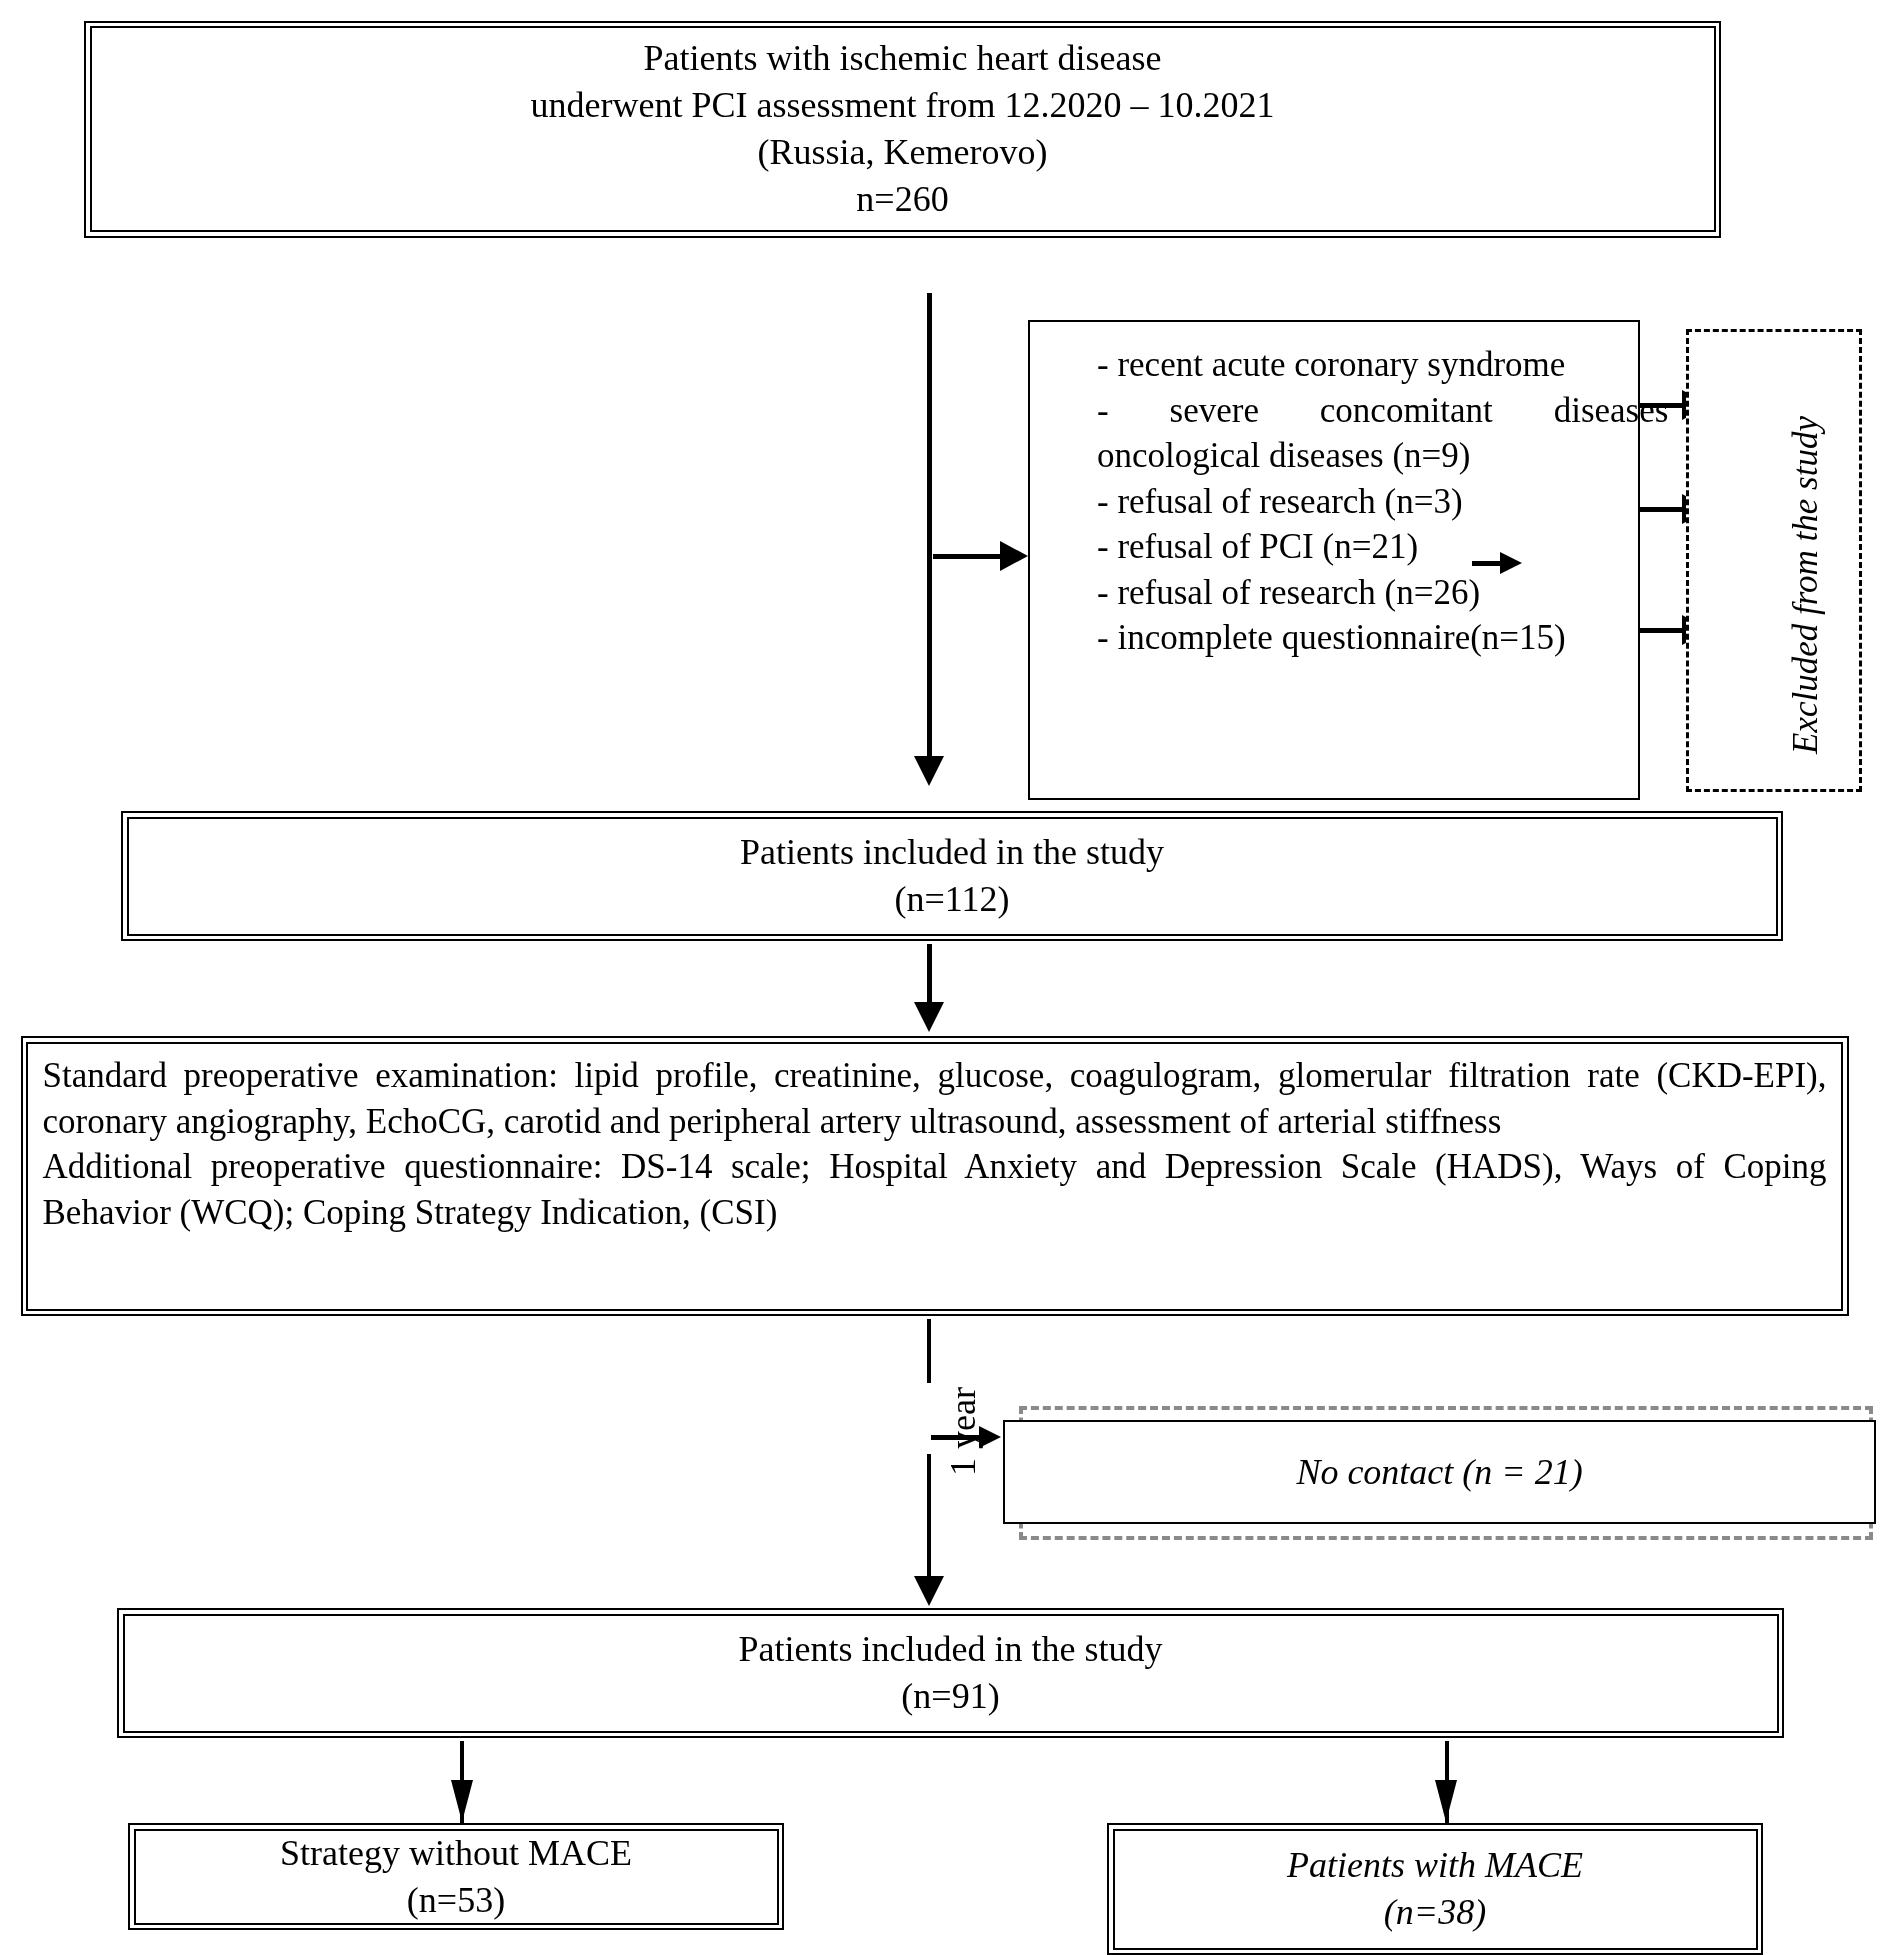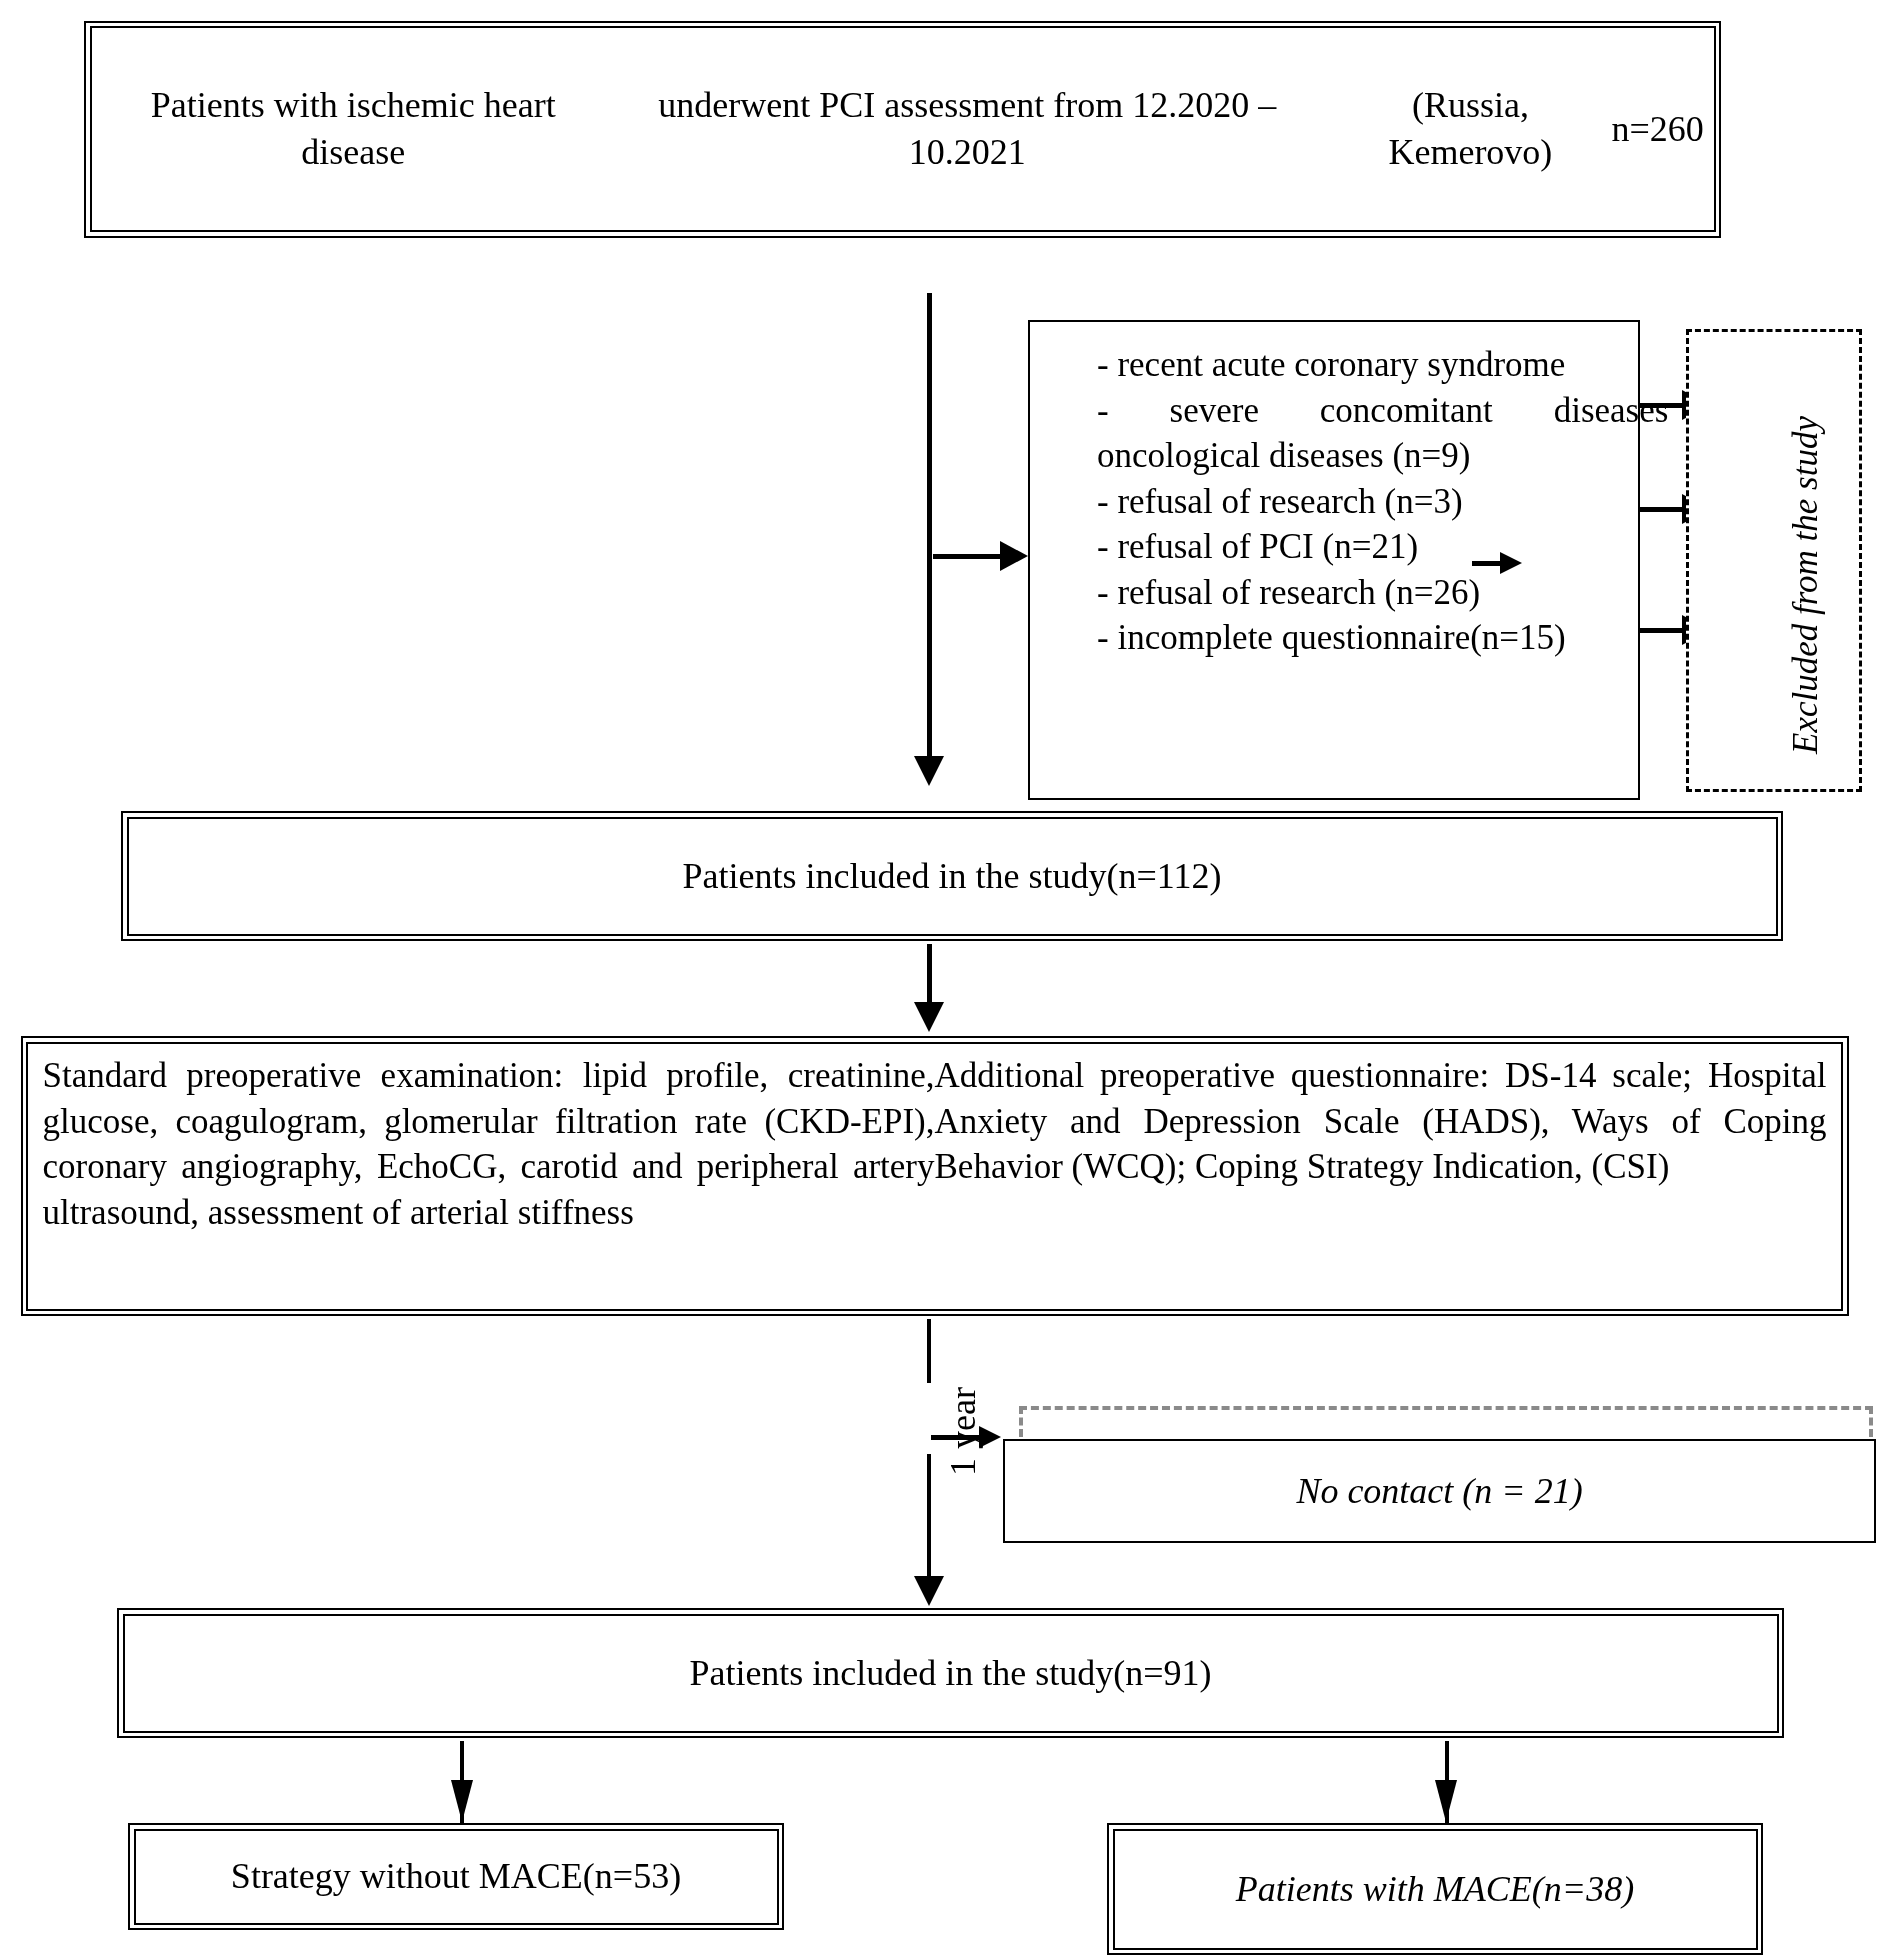--- a/index.html
+++ b/index.html
@@ -28,20 +28,21 @@
     content:"";
     position:absolute;
     left:3.5px;right:3.5px;top:3.5px;bottom:3.5px;
     border:2.3px solid #000;
     pointer-events:none;
   }
   .dbox .inner{
     position:absolute;
     left:0;right:0;top:0;bottom:0;
     display:flex;
+    flex-direction:column;
     align-items:center;
     justify-content:center;
     text-align:center;
     padding:8.2px 15.2px;
     box-sizing:border-box;
     border-radius:7px;
   }
   .dbox.left .inner{align-items:flex-start;justify-content:flex-start;text-align:left;}
 
   
@@ -189,21 +190,21 @@
   <div class="line" style="left:927px;top:1319px;width:4.1px;height:64px;"></div>
   <div class="line" style="left:927px;top:1454px;width:4.1px;height:126px;"></div>
   <div class="arrow-down" style="left:914px;top:1576px;"></div>
 
   <div class="rot fs-main" style="left:942px;top:1476px;">1 year</div>
 
   <div class="line" style="left:931px;top:1435px;width:53px;height:4.7px;"></div>
   <div class="arrow-right small" style="left:979px;top:1426px;"></div>
 
   <div class="dashbox-grey" style="left:1019px;top:1406px;width:854px;height:134px;"></div>
-  <div class="sbox" style="left:1003px;top:1420px;width:873px;height:104px;border-width:2.3px;margin-top:19px;">
+  <div class="sbox" style="left:1003px;top:1420px;width:873px;height:104px;border-width:2.3px;">
     <div class="abs" style="left:0;top:0;right:0;bottom:0;display:flex;align-items:center;justify-content:center;">
       <span class="fs-main ital">No contact (n = 21)</span>
     </div>
   </div>
 
   <div class="dbox" style="left:117px;top:1608px;width:1667px;height:130px;">
     <div class="inner">
       <span class="tline fs-main">Patients included in the study</span>
       <span class="tline fs-main">(n=91)</span>
     </div>

